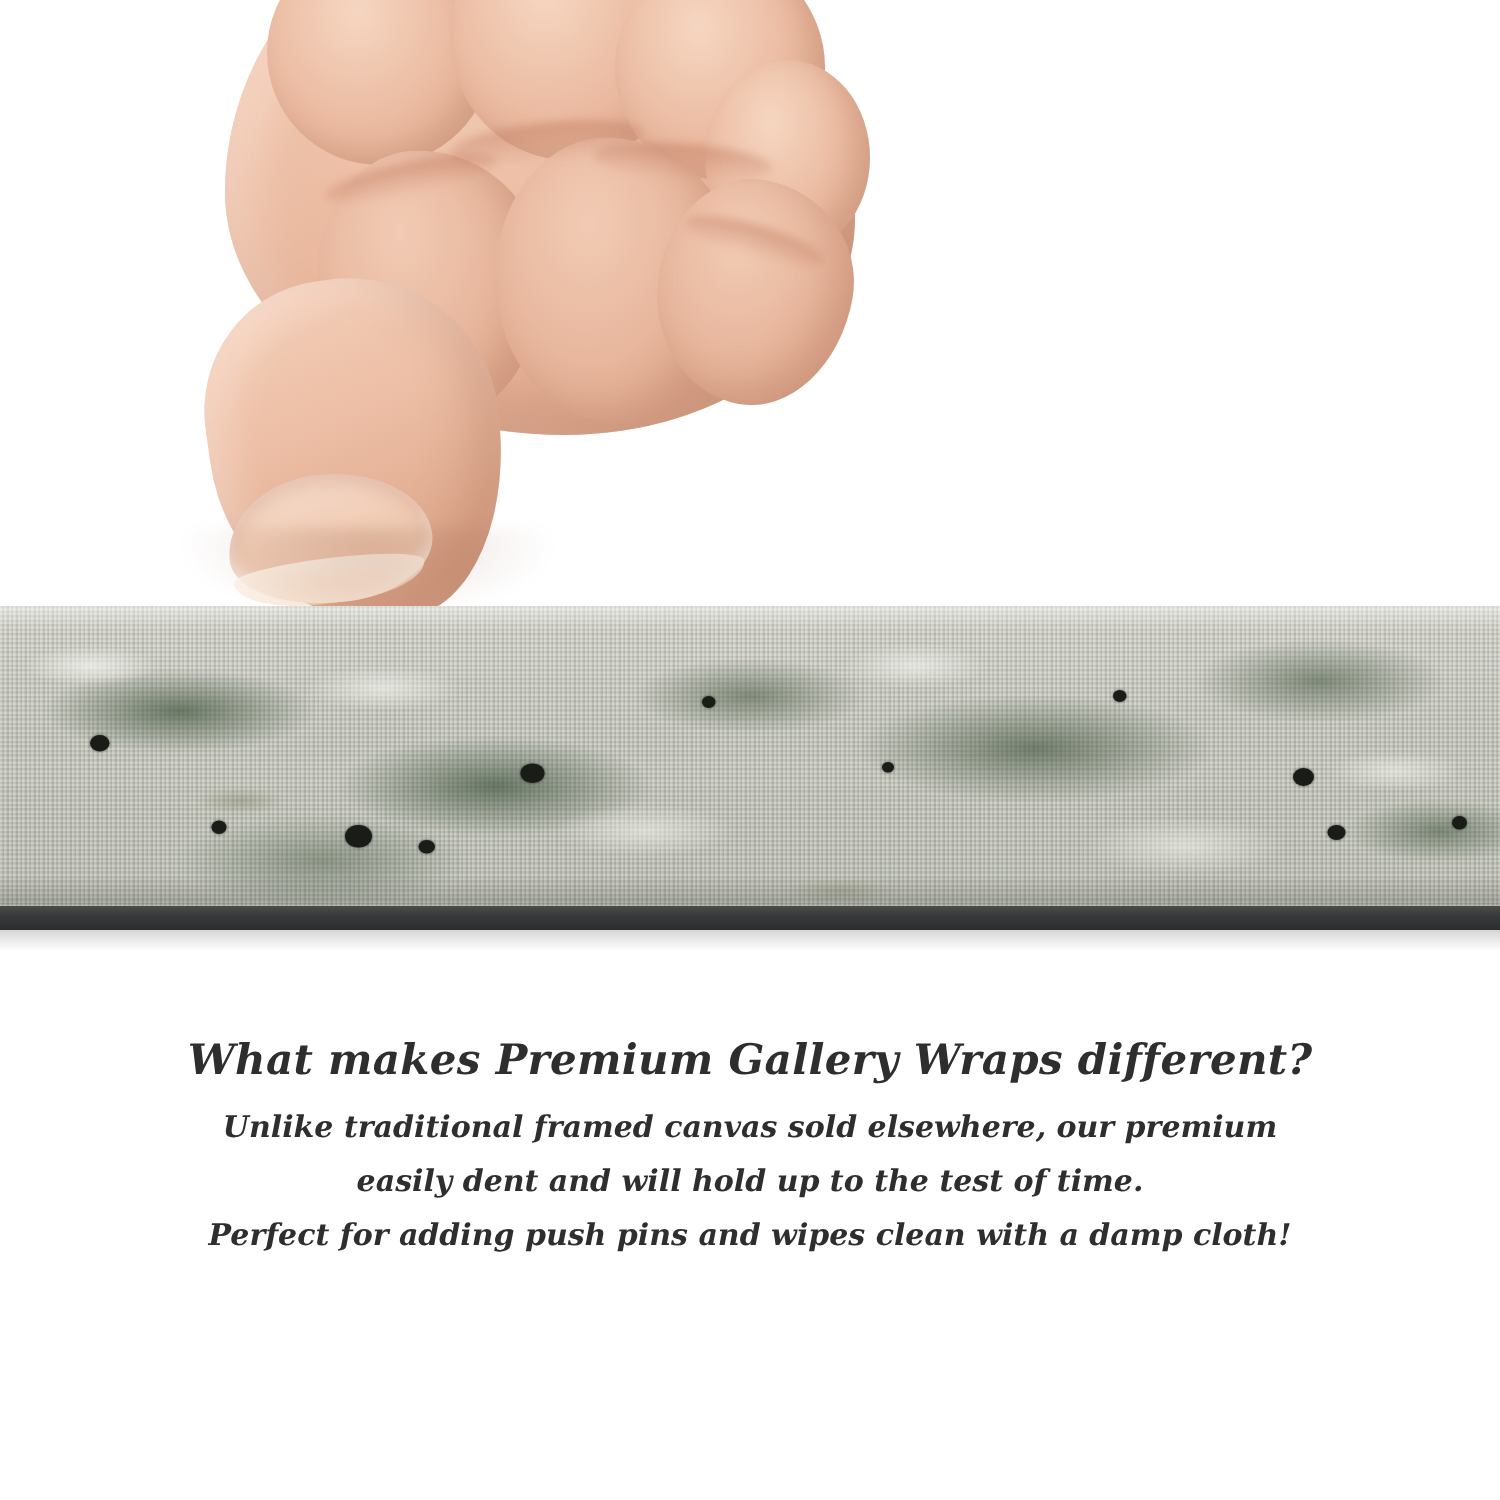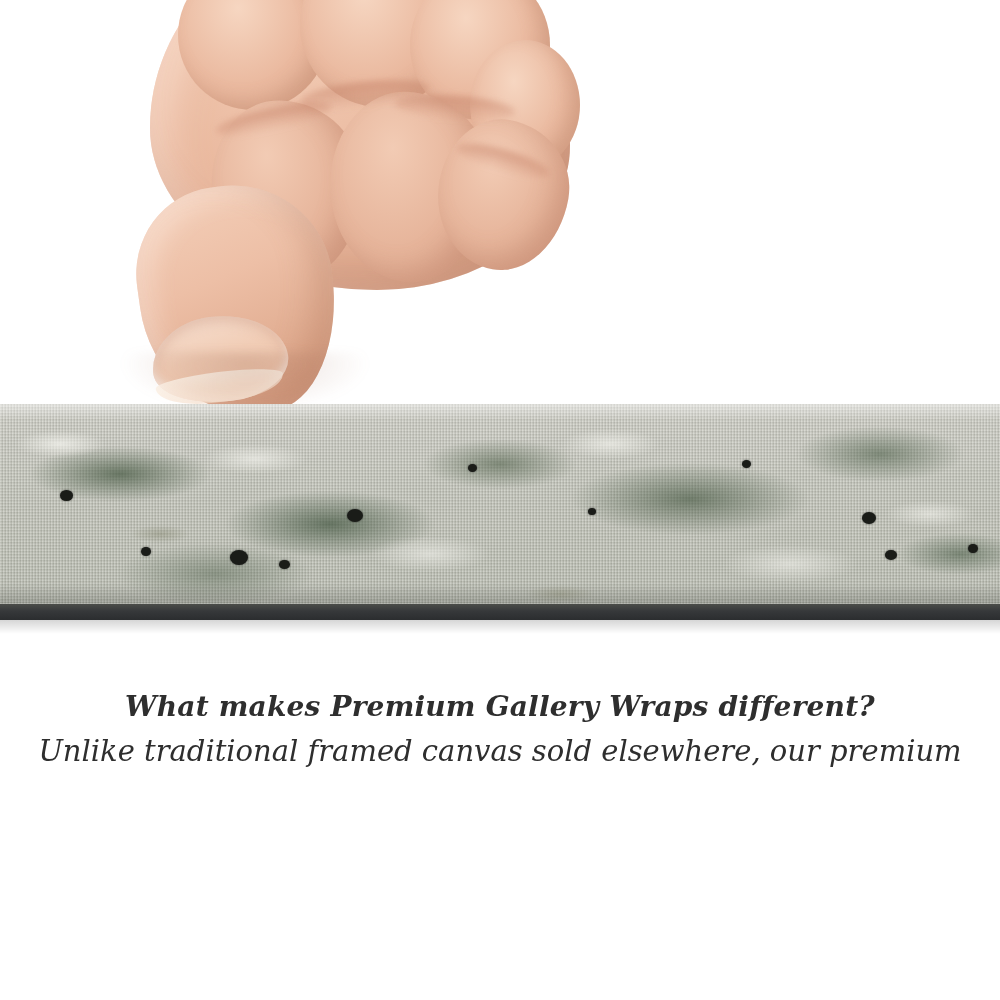--- a/index.html
+++ b/index.html
@@ -210,23 +210,23 @@
     font-family: "DejaVu Serif", serif;
     font-style: italic;
   }
   .caption-heading {
     font-size: 28px;
     font-weight: 700;
     letter-spacing: 0.2px;
     margin-bottom: 10px;
   }
   .caption-line {
-    font-size: 29px;
+    font-size: 20px;
     line-height: 36px;
-    font-weight: 400;
+    font-weight: 700;
   }
 </style>
 </head>
 <body>
 
 <div class="stage">
 
   <div class="hand-area">
     <div class="fist"></div>
     <div class="knuckle k1"></div>
@@ -262,15 +262,17 @@
     <div class="band-top-shade"></div>
     <div class="band-bottom-shade"></div>
     <div class="band-edge-highlight"></div>
     <div class="band-edge-dark"></div>
   </div>
   <div class="band-shadow"></div>
 
   <div class="caption">
     <div class="caption-heading">What makes Premium Gallery Wraps different?</div>
     <div class="caption-line">Unlike traditional framed canvas sold elsewhere, our premium</div>
+    <div class="caption-line">easily dent and will hold up to the test of time.</div>
+    <div class="caption-line">Perfect for adding push pins and wipes clean with a damp cloth!</div>
   </div>
 
 </div>
 
 </body></html>

